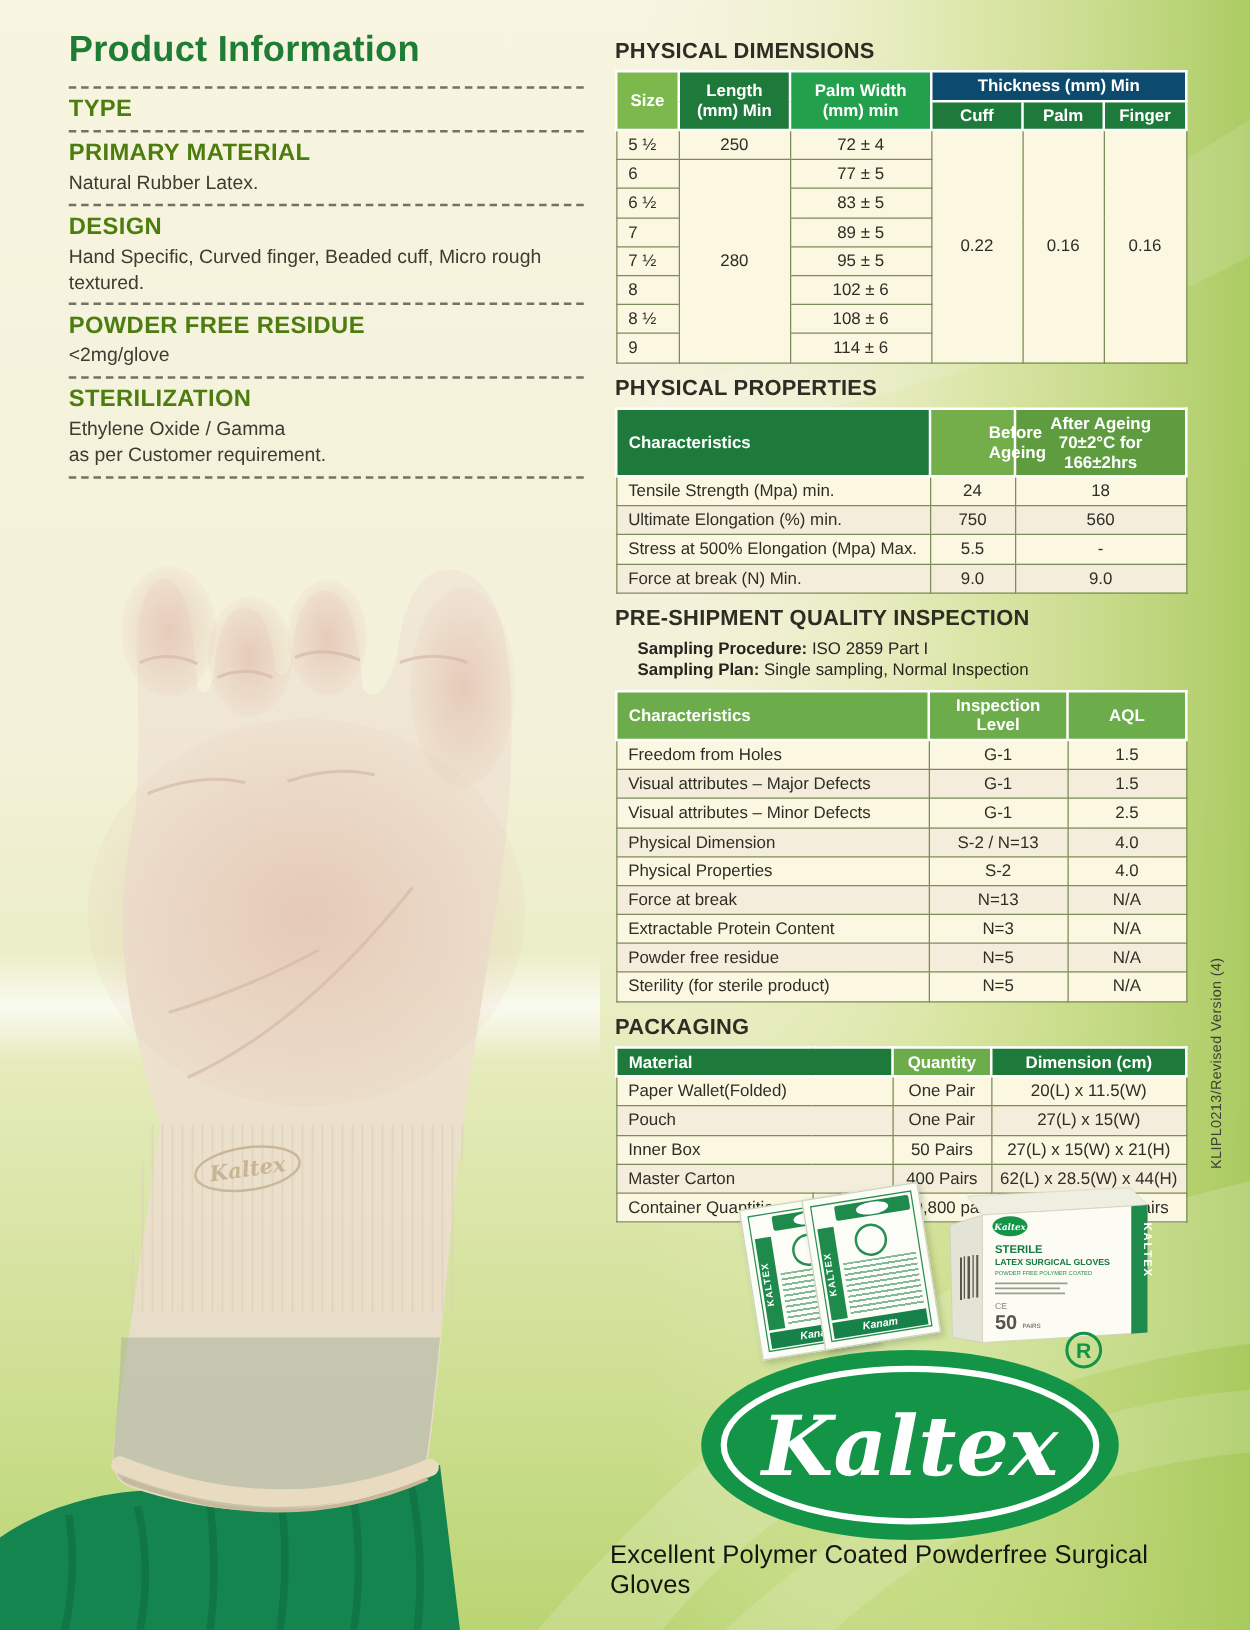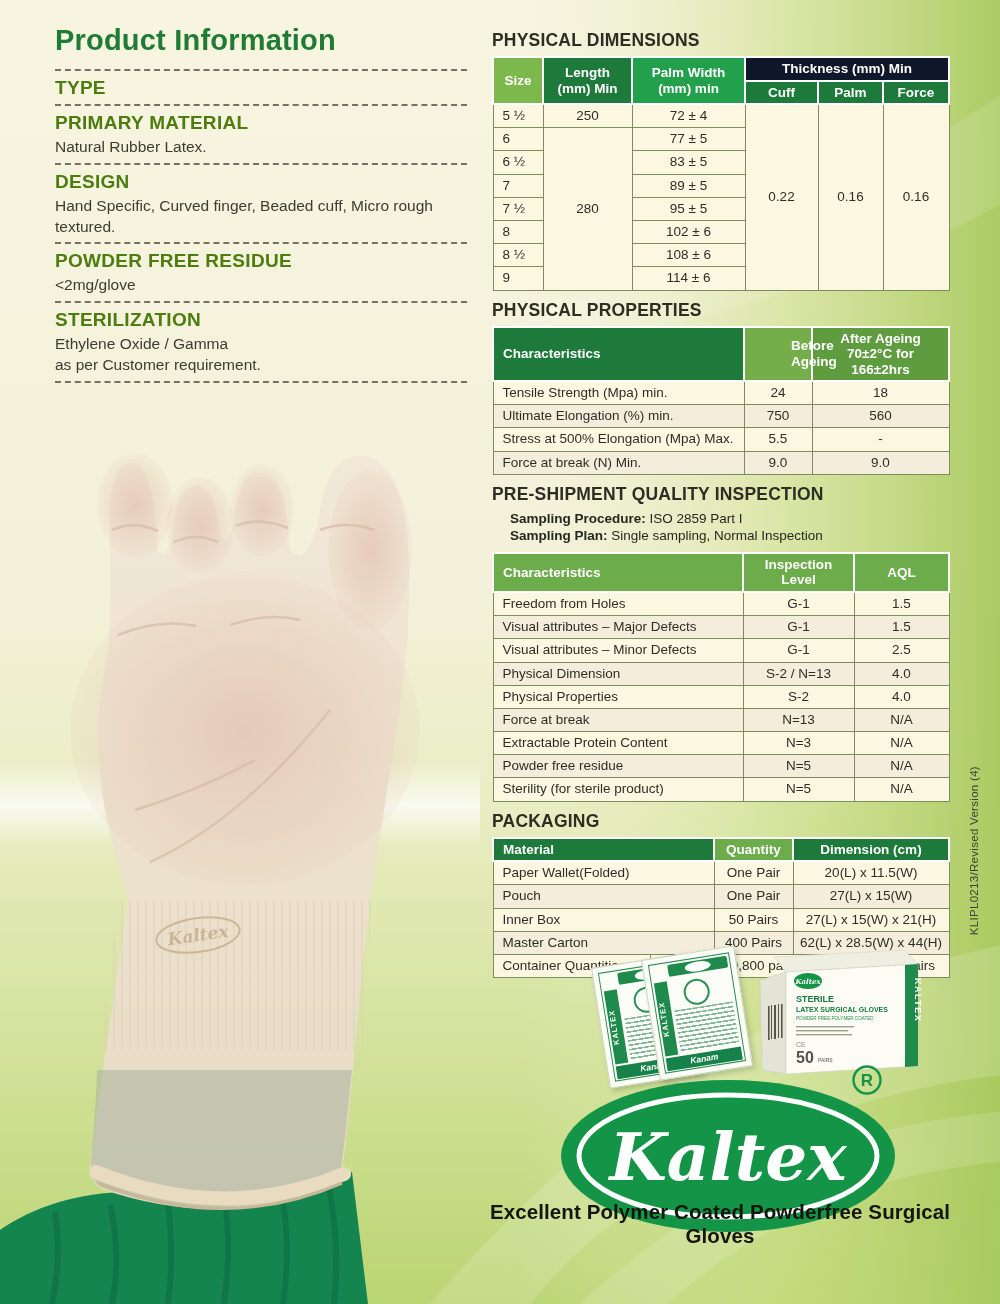--- a/index.html
+++ b/index.html
@@ -19,21 +19,21 @@
   .sec-title{font-size:17.5px;font-weight:600;color:#2d2d24;margin:0 0 5px 0;letter-spacing:.2px;}
   .mt{margin-top:9px;}
   table{border-collapse:collapse;width:456px;table-layout:fixed;font-size:13.5px;color:#2e2e26;}
   th{color:#fff;font-weight:700;border:2px solid #fff;padding:3px 4px;line-height:1.15;text-align:center;vertical-align:middle;}
   td{border:1px solid #7d8c5c;padding:3px 6px;background:#fbf7e1;text-align:center;vertical-align:middle;line-height:1.2;}
   td.l{text-align:left;padding-left:9px;}
   tr.alt td{background:#f5eddb;}
   .h-lime{background:#7cb84c;}
   .h-dark{background:#1d7a3a;}
   .h-emer{background:#23a04c;}
-  .h-sage{background:#0f172a;}
+  .h-sage{background:#0c4a6e;}
   .h-mid{background:#6cac4a;}
   .h-before{background:#74ae4b;padding-left:46px;}
   .h-after{background:#5f9c40;}
   .two-line span{display:block;}
   .sampling{font-size:13.5px;color:#27271f;margin:1px 0 7px 18px;line-height:1.3;}
   .sampling b{font-weight:700;}
 
   
   .doc-code{position:absolute;right:20px;top:766px;z-index:3;writing-mode:vertical-rl;
             transform:rotate(180deg);font-size:11.5px;color:#3f3f36;letter-spacing:.3px;}
@@ -52,22 +52,22 @@
   .w-oval{position:absolute;left:50%;top:1px;transform:translateX(-50%);width:26px;height:10px;
           background:#fff;border-radius:50%;}
   .w-seal{position:absolute;left:36px;top:26px;width:22px;height:22px;border:2px solid #2a8f52;border-radius:50%;}
   .w-lines{position:absolute;left:24px;top:54px;right:9px;height:42px;
            background:repeating-linear-gradient(180deg,rgba(32,130,74,.55) 0 1.6px,transparent 1.6px 4.4px);}
   .w-foot{position:absolute;left:8px;bottom:7px;right:8px;height:13px;background:#17814a;color:#fff;
           font-size:8.5px;font-style:italic;font-weight:700;text-align:center;line-height:13px;}
 
   
   .brand-logo{position:absolute;left:545px;top:1058px;z-index:2;}
-  .tagline{position:absolute;left:488px;top:1200px;width:464px;z-index:2;text-align:center;
-           font-size:20.5px;font-weight:700;color:#15150f;letter-spacing:.1px;}
+  .tagline{position:absolute;left:488px;top:1232px;width:464px;z-index:2;
+           font-size:20.5px;font-weight:400;color:#15150f;letter-spacing:.1px;}
 
   .glove-wrap{position:absolute;left:0;top:430px;width:462px;height:874px;z-index:1;}
 </style>
 </head>
 <body>
 
 <div class="page">
 
   <svg class="bg" width="1000" height="1304" viewBox="0 0 1000 1304">
     <defs>
@@ -213,21 +213,21 @@
       <thead>
         <tr>
           <th rowspan="2" class="h-lime">Size</th>
           <th rowspan="2" class="h-dark">Length (mm) Min</th>
           <th rowspan="2" class="h-emer">Palm Width (mm) min</th>
           <th colspan="3" class="h-sage">Thickness (mm) Min</th>
         </tr>
         <tr>
           <th class="h-dark">Cuff</th>
           <th class="h-dark">Palm</th>
-          <th class="h-dark">Force</th>
+          <th class="h-dark">Finger</th>
         </tr>
       </thead>
       <tbody>
         <tr>
           <td class="l">5 ½</td>
           <td>250</td>
           <td>72 ± 4</td>
           <td rowspan="8">0.22</td>
           <td rowspan="8">0.16</td>
           <td rowspan="8">0.16</td>

